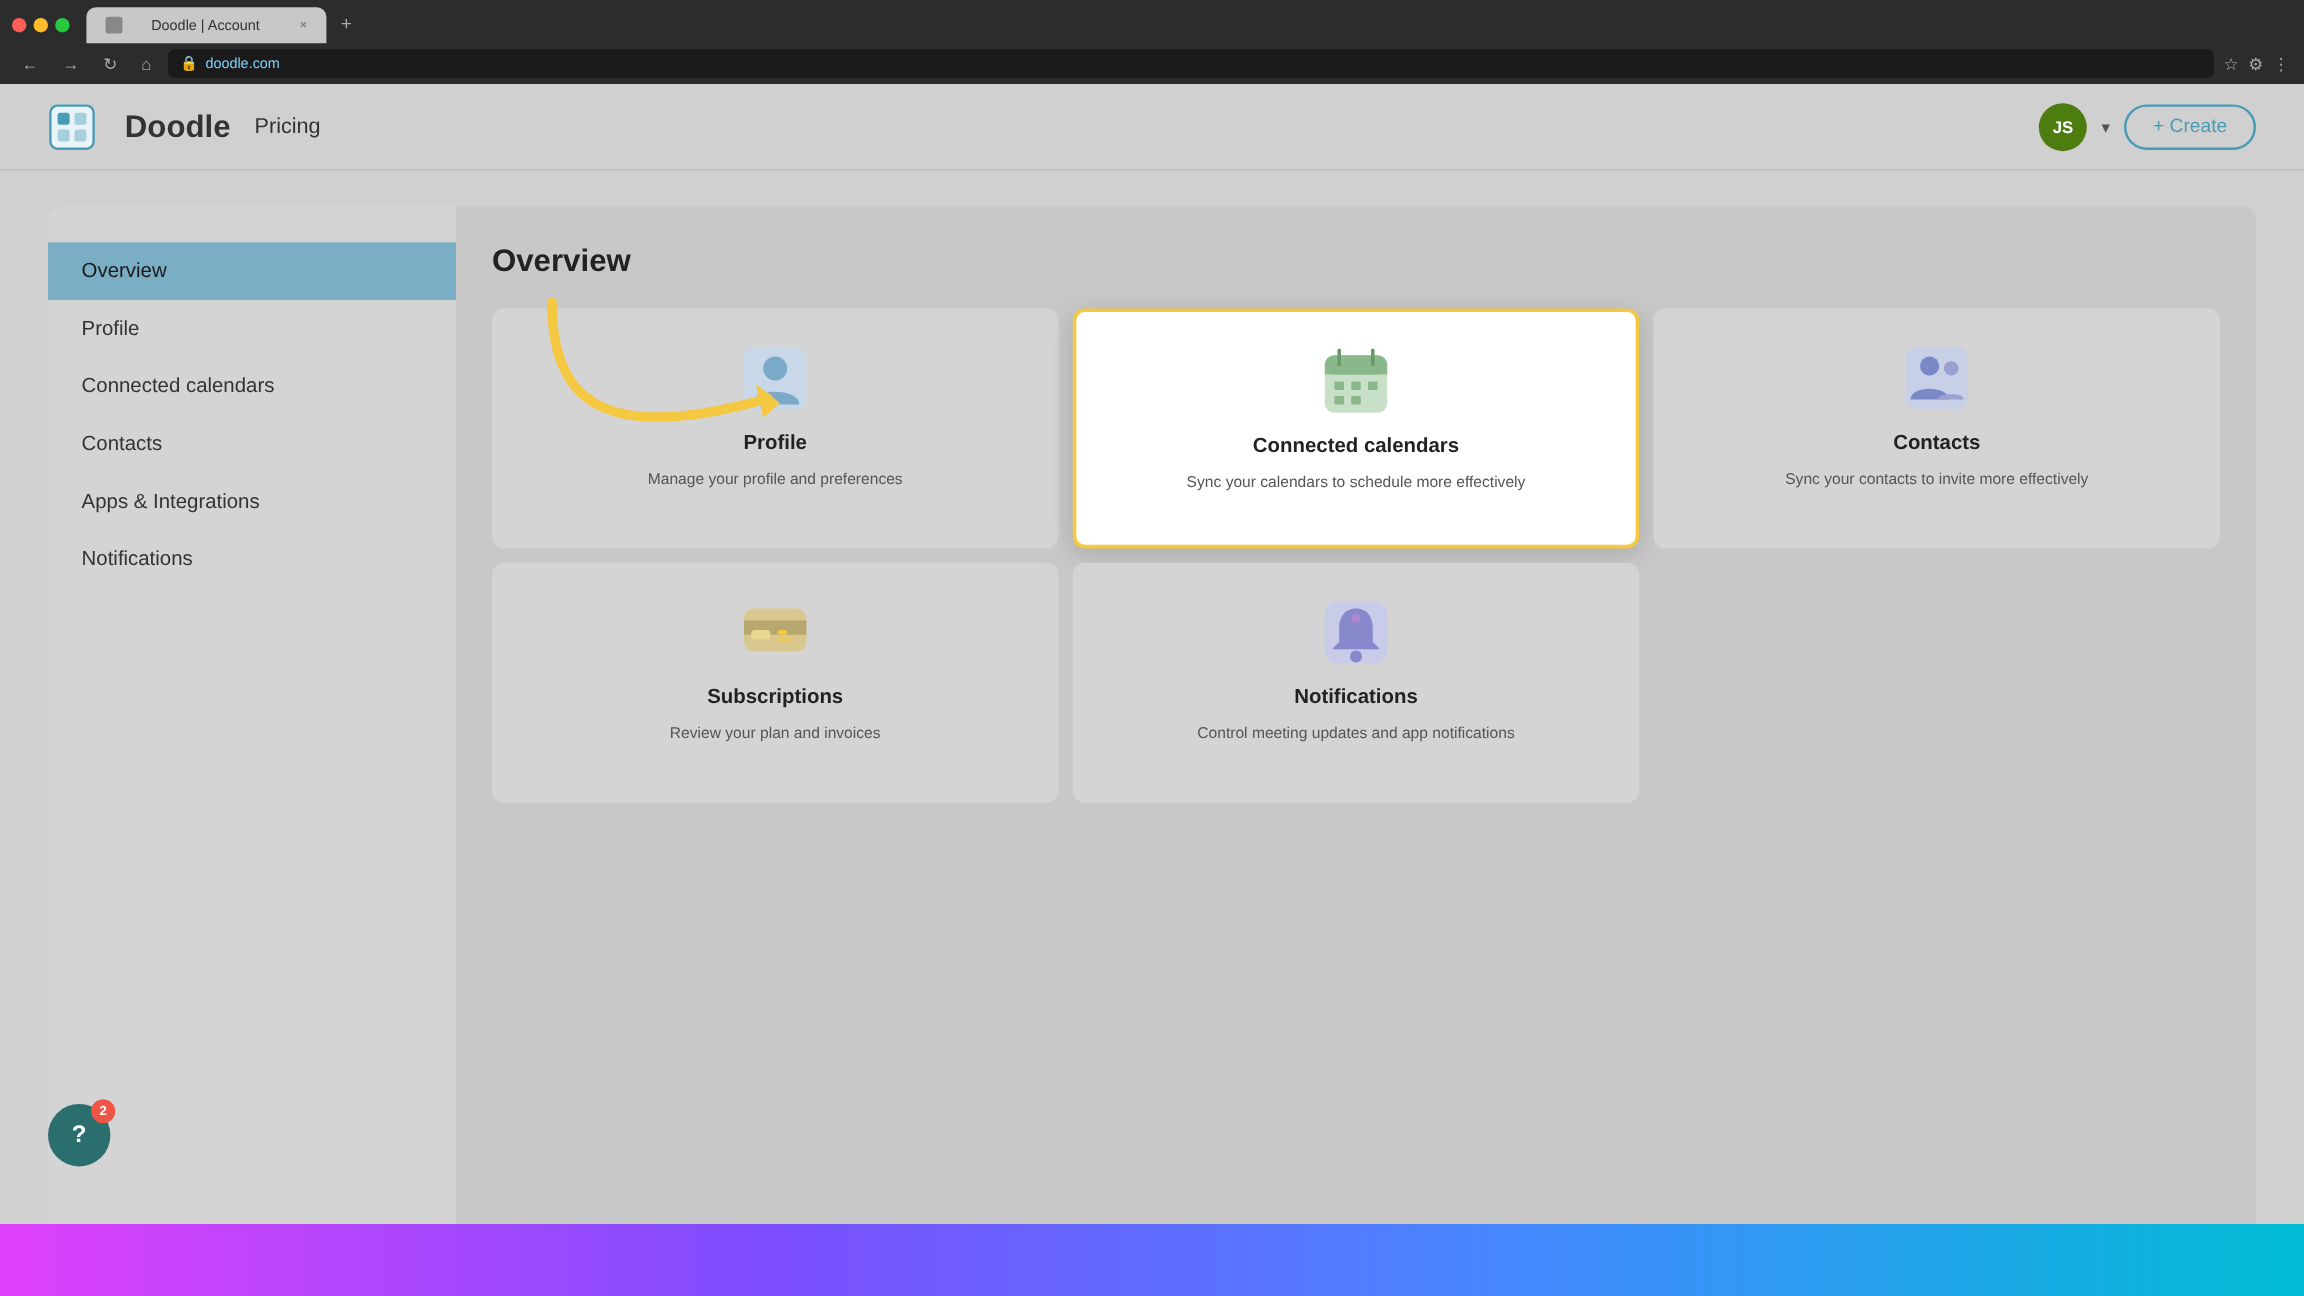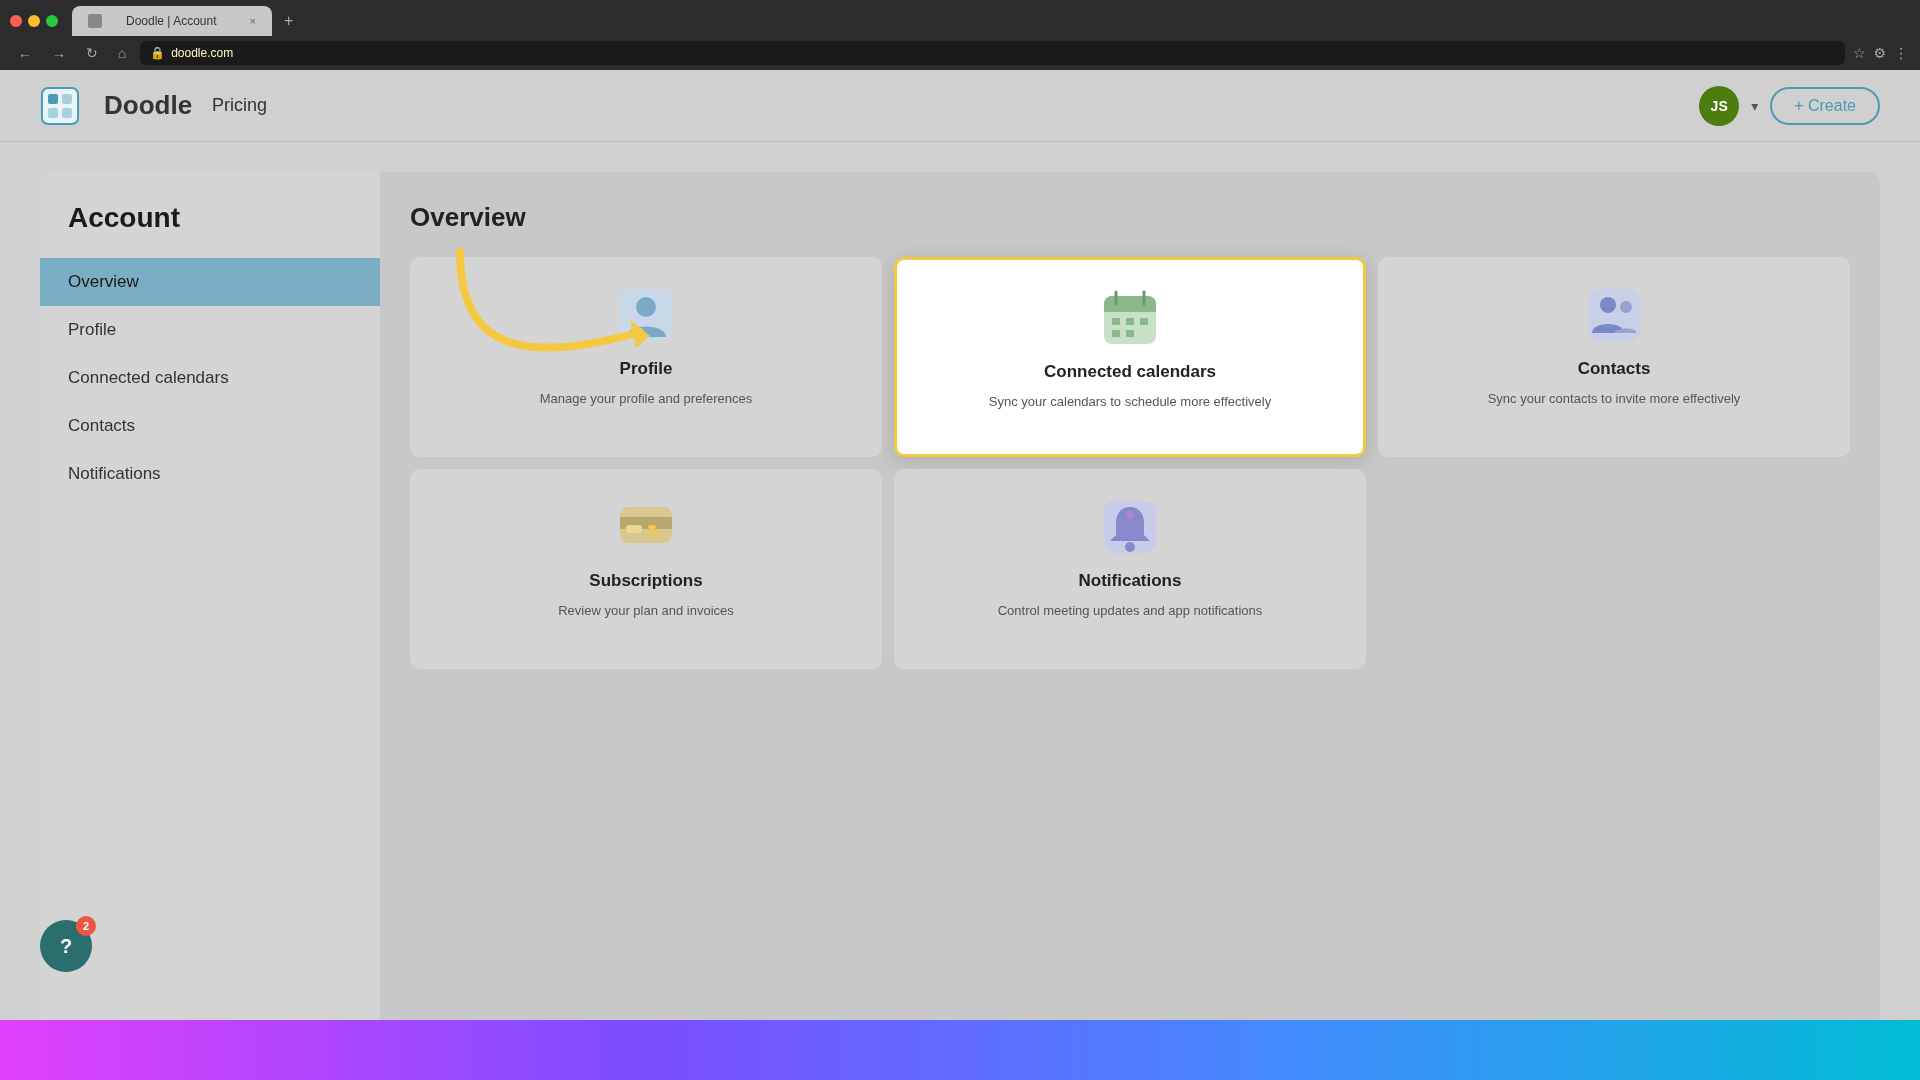--- a/index.html
+++ b/index.html
@@ -89,21 +89,21 @@
       background: #1a1a1a;
       border-radius: 6px;
       height: 24px;
       display: flex;
       align-items: center;
       padding: 0 10px;
       gap: 6px;
     }
     .address-text {
       font-size: 12px;
-      color: #fef9c3;
+      color: #7dd3fc;
     }
     .nav-actions {
       display: flex;
       gap: 8px;
       color: #aaa;
       font-size: 14px;
     }
 
     
     .app {
@@ -368,32 +368,34 @@
     <div class="header-right">
       <div class="user-avatar">JS</div>
       <span class="dropdown-arrow">▾</span>
       <button class="create-btn">+ Create</button>
     </div>
   </div>
 
   <div class="main-content">
 
     <div class="sidebar">
-      <div class="sidebar-title">Account</div>
       <div class="sidebar-item active">
         <span>Overview</span>
       </div>
       <div class="sidebar-item">
         <span>Profile</span>
       </div>
       <div class="sidebar-item">
         <span>Connected calendars</span>
       </div>
       <div class="sidebar-item">
         <span>Contacts</span>
+      </div>
+      <div class="sidebar-item">
+        <span>Apps &amp; Integrations</span>
       </div>
       <div class="sidebar-item">
         <span>Notifications</span>
       </div>
     </div>
 
     <div class="overview-panel" style="position:relative;">
       <div class="overview-title">Overview</div>
 
       <svg style="position:absolute;top:60px;left:20px;width:320px;height:160px;pointer-events:none;z-index:10;" viewBox="0 0 320 160">

